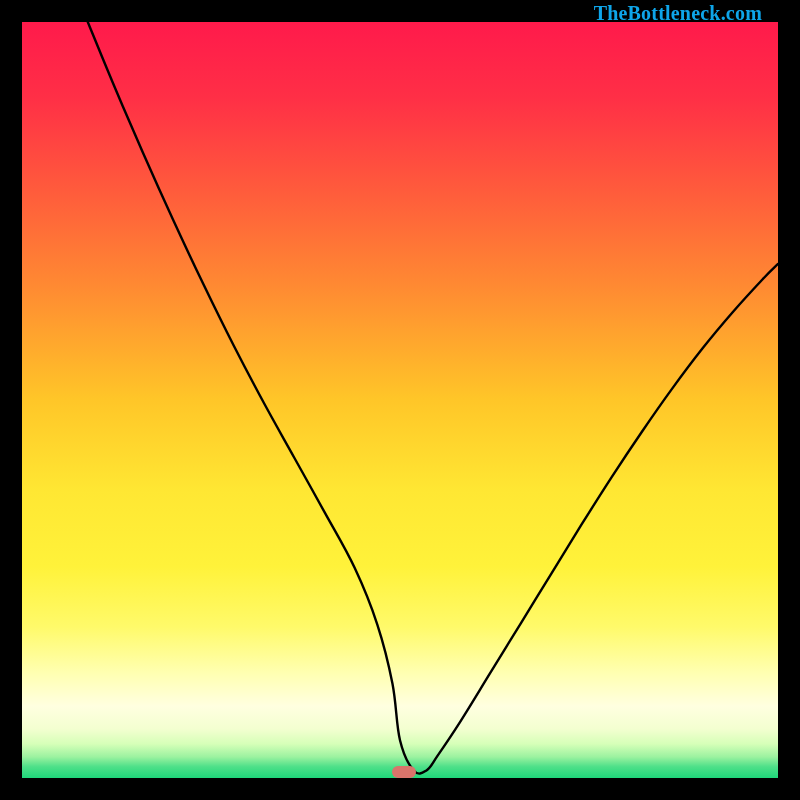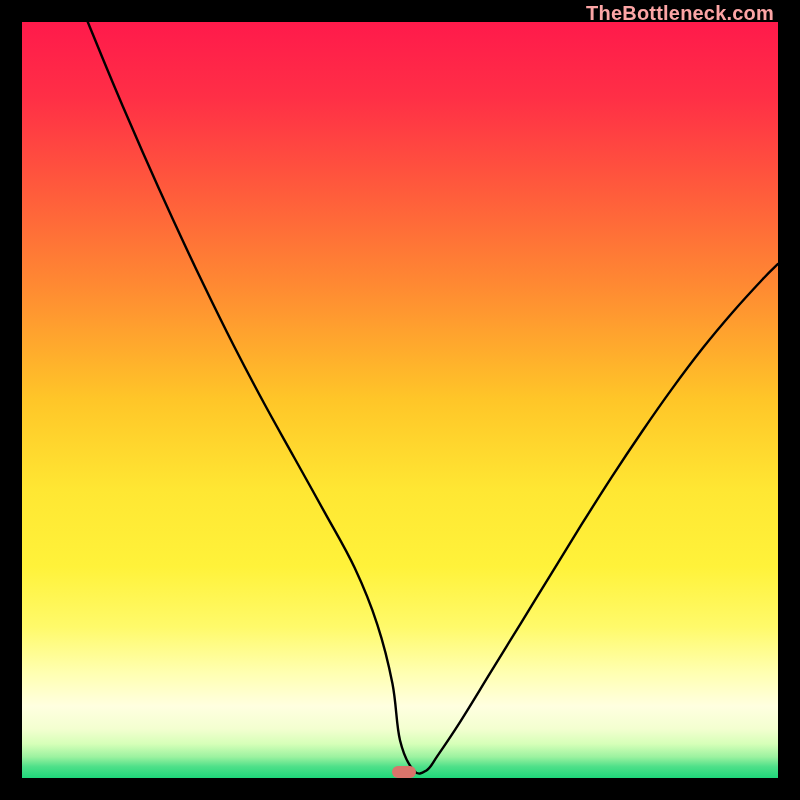--- a/index.html
+++ b/index.html
@@ -21,25 +21,25 @@
   .gradient {
     position: absolute;
     left: 0;
     top: 0;
     width: 756px;
     height: 756px;
   }
   .watermark {
     position: absolute;
     top: 2px;
-    right: 26px;
-    font-family: Liberation Sans, sans-serif;
+    right: 38px;
+    font-family: Liberation Serif, serif;
     font-size: 20px;
     font-weight: bold;
-    color: #fca5a5;
+    color: #0ea5e9;
     letter-spacing: 0.2px;
     user-select: none;
   }
   .marker {
     position: absolute;
     width: 24px;
     height: 12px;
     border-radius: 6px;
   }
   svg.curve {

